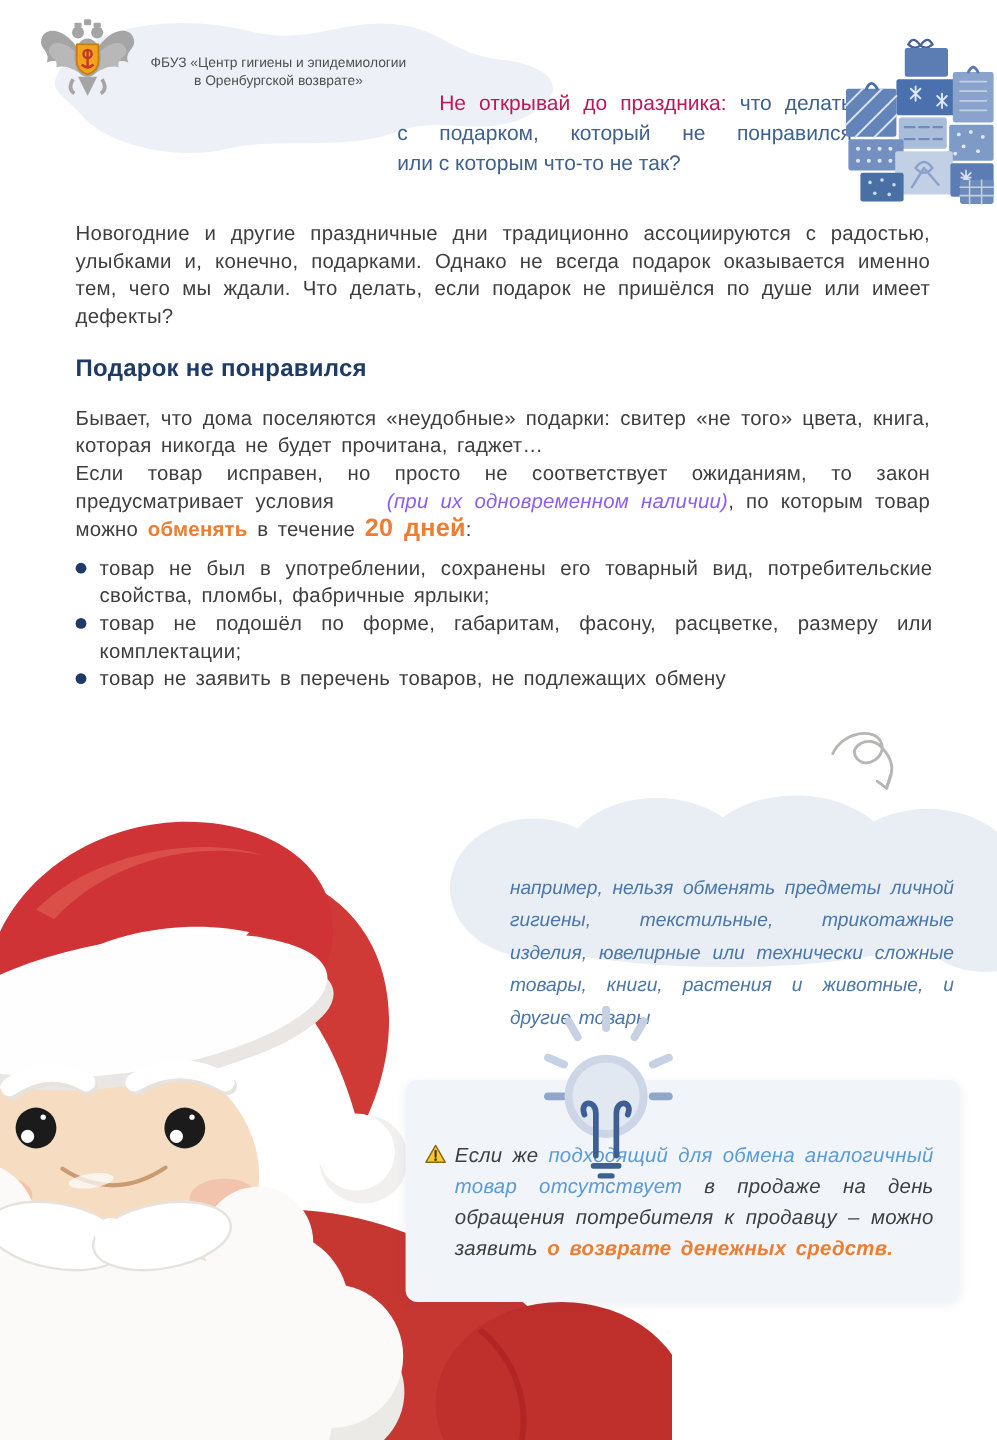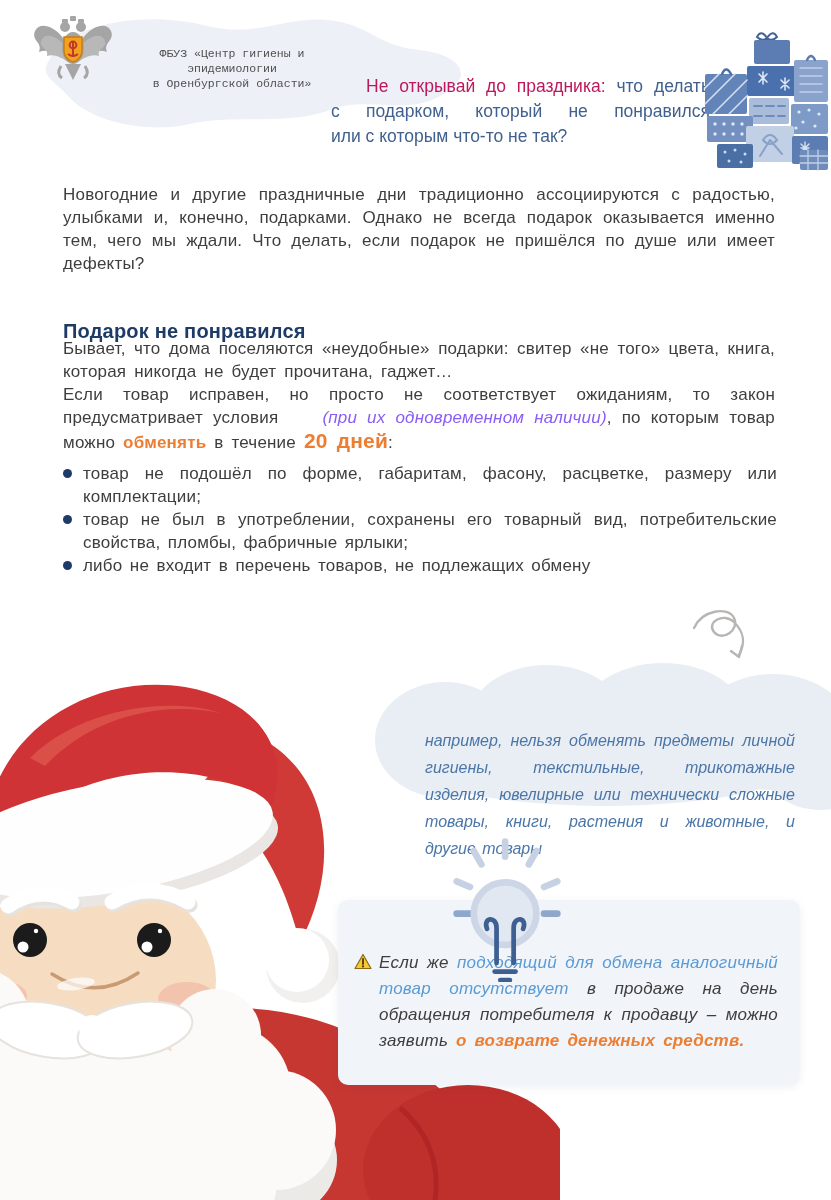--- a/index.html
+++ b/index.html
@@ -6,40 +6,40 @@
   body { background:#888; font-family:"Liberation Sans", sans-serif; }
   .page {
     position:relative; width:831px; height:1200px; background:#ffffff;
     margin:0 auto; overflow:hidden; color:#3e3e3e;
   }
   
   .map-bg { position:absolute; left:28px; top:0; width:445px; height:140px; z-index:0; }
   .logo { position:absolute; left:28px; top:14px; width:90px; height:70px; z-index:1; }
   .org-name {
     position:absolute; left:116px; top:46px; width:232px; z-index:1;
-    font-size:11.5px; line-height:15px; color:#4f4f4f; text-align:center;font-family:Liberation Mono, monospace;
+    font-size:11.5px; line-height:15px; color:#4f4f4f; text-align:center;
   }
   .title-block {
     position:absolute; left:331px; top:74px; width:379px; z-index:1;
     font-size:17.5px; line-height:25px; color:#40618f;
   }
   .title-line { text-align:justify; text-align-last:justify; }
   .title-line.last { text-align-last:left; }
   .title-bold { color:#be185d; font-weight:normal;margin-left:35px; }
   .gifts { position:absolute; left:697px; top:30px; width:134px; height:142px; z-index:1; }
 
   
   .intro {
     position:absolute; left:63px; top:183px; width:712px;
     font-size:17px; line-height:23px; text-align:justify;
     word-spacing:3px; letter-spacing:0.2px;
   }
   .section-heading {
     position:absolute; left:63px; top:296px;
-    font-size:20px; font-weight:bold; color:#1e3a66; letter-spacing:0.2px;margin-top:24px;
+    font-size:20px; font-weight:bold; color:#1e3a66; letter-spacing:0.2px;
   }
   .paras {
     position:absolute; left:63px; top:337px; width:712px;
     font-size:17px; line-height:23px; text-align:justify;
     word-spacing:3px; letter-spacing:0.2px;
   }
   .it-blue { color:#8b5cf6; font-style:italic;margin-left:34px; }
   .orange-b { color:#ed7d31; font-weight:bold;margin-top:44px; }
   .days { color:#ed7d31; font-weight:bold; font-size:21px; }
 
@@ -118,21 +118,21 @@
     <path d="M36,23 h18 v14 q0,8 -9,11 q-9,-3 -9,-11 Z" fill="#f2a21c" stroke="#c87d12" stroke-width="1.5"></path>
     <g stroke="#c0392b" stroke-width="2" fill="none">
       <line x1="45" y1="27" x2="45" y2="43"></line>
       <circle cx="45" cy="31" r="3.4"></circle>
       <path d="M40,40 q5,4 10,0"></path>
     </g>
   </svg>
 
   <div class="org-name">
     <div>ФБУЗ «Центр гигиены и эпидемиологии</div>
-    <div>в Оренбургской области»</div>
+    <div>в Оренбургской возврате»</div>
   </div>
 
   <div class="title-block">
     <div class="title-line"><span class="title-bold">Не открывай до праздника:</span> <span>что делать</span></div>
     <div class="title-line">с подарком, который не понравился</div>
     <div class="title-line last">или с которым что-то не так?</div>
   </div>
 
   <svg class="gifts" viewBox="0 0 134 142" aria-hidden="true">
     <g stroke-linecap="round">
@@ -204,29 +204,29 @@
   <h2 class="section-heading">Подарок не понравился</h2>
 
   <div class="paras">
     <p>Бывает, что дома поселяются «неудобные» подарки: свитер «не того» цвета, книга, которая никогда не будет прочитана, гаджет…</p>
     <p><span>Если товар исправен, но просто не соответствует ожиданиям, то закон предусматривает условия </span><span class="it-blue">(при их одновременном наличии)</span><span>, по которым товар можно </span><span class="orange-b">обменять</span><span> в течение </span><span class="days">20 дней</span><span>:</span></p>
   </div>
 
   <ul class="bullets">
     <li>
         <span class="dot"></span>
+        <span class="btxt">товар не был в употреблении, сохранены его товарный вид, потребительские свойства, пломбы, фабричные ярлыки;</span>
+      </li>
+    <li>
+        <span class="dot"></span>
         <span class="btxt">товар не подошёл по форме, габаритам, фасону, расцветке, размеру или комплектации;</span>
       </li>
     <li>
         <span class="dot"></span>
-        <span class="btxt">товар не был в употреблении, сохранены его товарный вид, потребительские свойства, пломбы, фабричные ярлыки;</span>
-      </li>
-    <li>
-        <span class="dot"></span>
-        <span class="btxt">либо не входит в перечень товаров, не подлежащих обмену</span>
+        <span class="btxt">товар не заявить в перечень товаров, не подлежащих обмену</span>
       </li>
   </ul>
 
   <svg class="arrow-doodle" viewBox="0 0 72 62" aria-hidden="true">
     <path d="M6,20 C14,2 40,-2 46,10 C52,22 34,34 26,24 C18,14 36,4 46,14 C56,24 58,34 51,47" fill="none" stroke="#b8b6b4" stroke-width="2.4" stroke-linecap="round"></path>
     <path d="M43,43 L51,49 M54,38 L51,49" fill="none" stroke="#b8b6b4" stroke-width="2.4" stroke-linecap="round"></path>
   </svg>
 
   <div class="cloud">
     <svg viewBox="0 0 456 150" aria-hidden="true">

